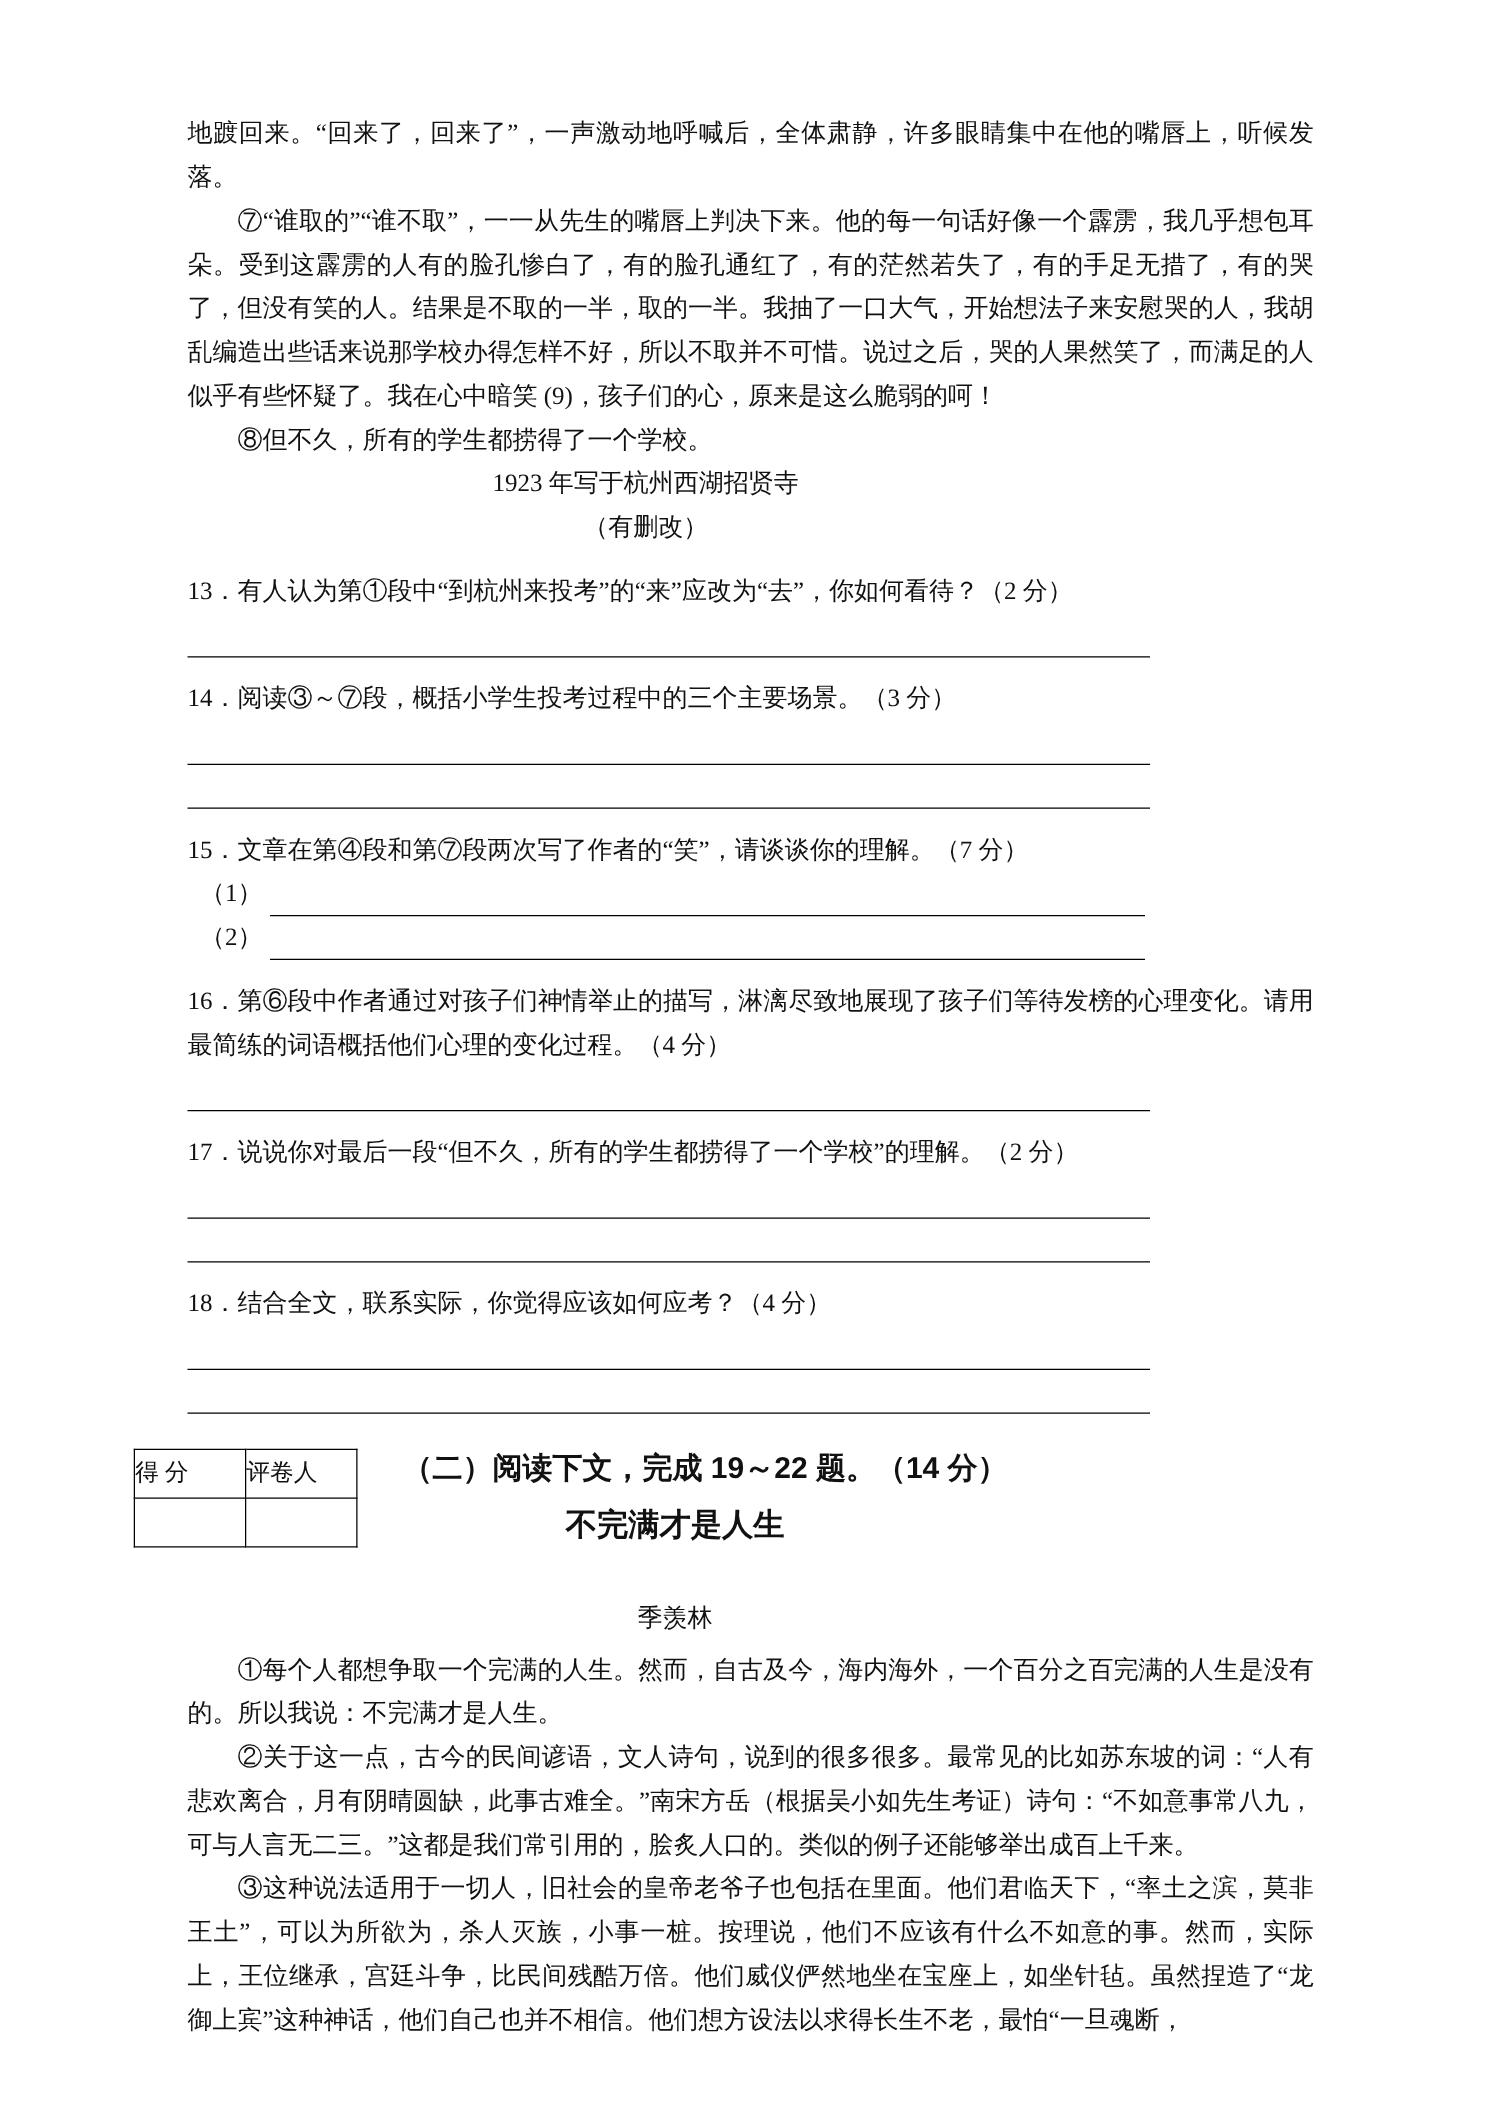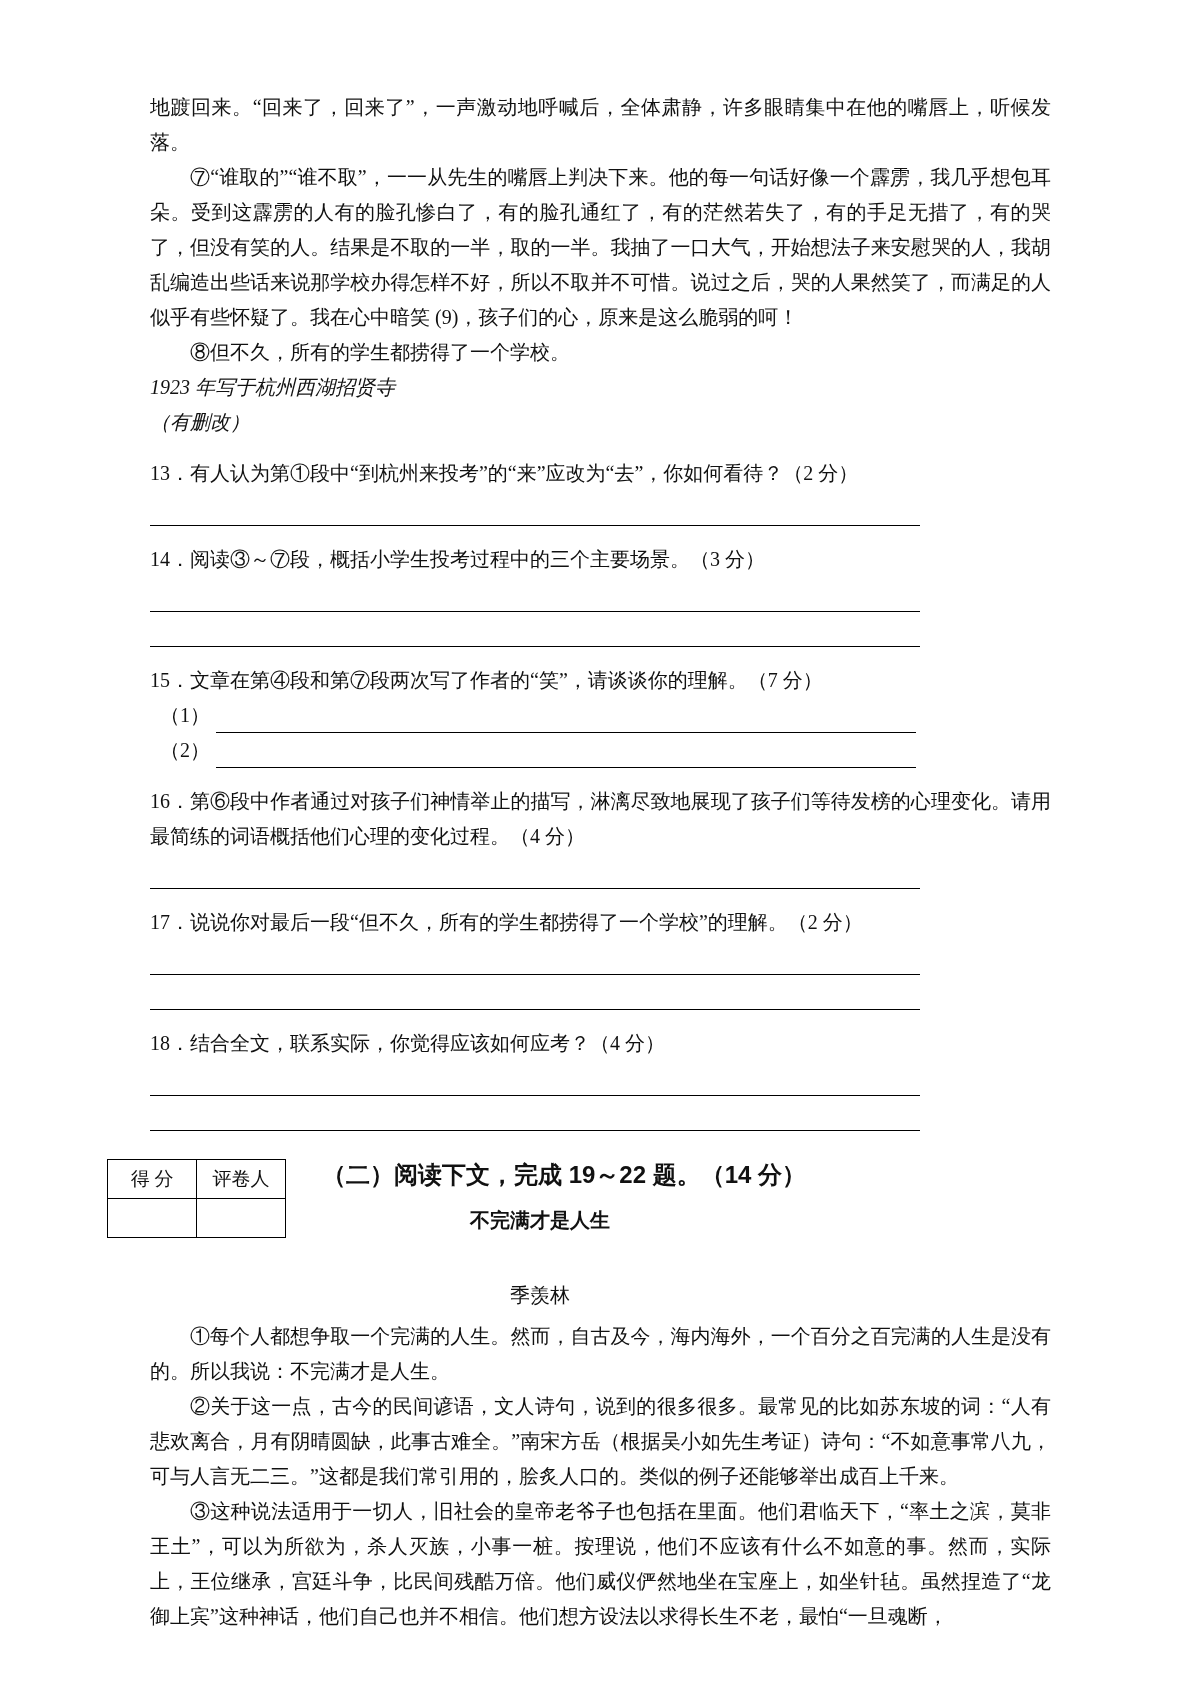--- a/index.html
+++ b/index.html
@@ -11,55 +11,54 @@
     margin: 0 auto;
     background: #ffffff;
     color: #111111;
     font-family: "Liberation Serif", "DejaVu Serif", serif;
     font-size: 20px;
     line-height: 35px;
     padding: 90px 137px 60px 138px;
   }
   .passage p { text-align: justify; text-indent: 2em; }
   .passage p.no-indent { text-indent: 0; }
-  .passage p.byline { text-align: left; text-indent: 0; padding-right: 168px; font-style: italic; }
+  .passage p.byline { text-align: center; text-indent: 0; padding-right: 168px; }
   .questions { margin-top: 2px; }
   .question { margin-top: 3px; }
   .q-text { text-align: justify; margin-top: 16px; }
   .answer-line {
     width: 770px;
     height: 35px;
     border-bottom: 1px solid #000;
   }
   .labeled-row { display: flex; align-items: flex-end; height: 35px; padding-left: 10px; }
   .labeled-row .lab { flex: 0 0 auto; line-height: 35px; }
   .labeled-row .line { width: 700px; margin-left: 6px; border-bottom: 1px solid #000; height: 34px; }
   .section2 { margin-top: 26px; }
   .s2-header { position: relative; min-height: 122px; }
   .score-table { position: absolute; left: -43px; top: 2px; border-collapse: collapse; }
   .score-table td {
     border: 1.6px solid #000;
     width: 89px;
     height: 39px;
-    text-align: center;
     font-size: 19px;
     line-height: 22px;
   }
   .s2-intro {
     margin-left: 172px;
     font-family: "Liberation Sans", "DejaVu Sans", sans-serif;
     font-weight: bold;
     font-size: 24px;
     line-height: 36px;
   }
   .s2-title-wrap { width: 780px; text-align: center; }
   .s2-title {
     font-family: "Liberation Sans", "DejaVu Sans", sans-serif;
     font-weight: bold;
-    font-size: 20px;
+    font-size: 25px;
     line-height: 46px;
     margin-top: 4px;
   }
   .s2-author { font-size: 20px; line-height: 36px; margin-top: 34px; }
   .s2-paragraphs { margin-top: 6px; }
   .s2-paragraphs p { text-align: justify; text-indent: 2em; }
 </style>
 </head>
 <body>
 

